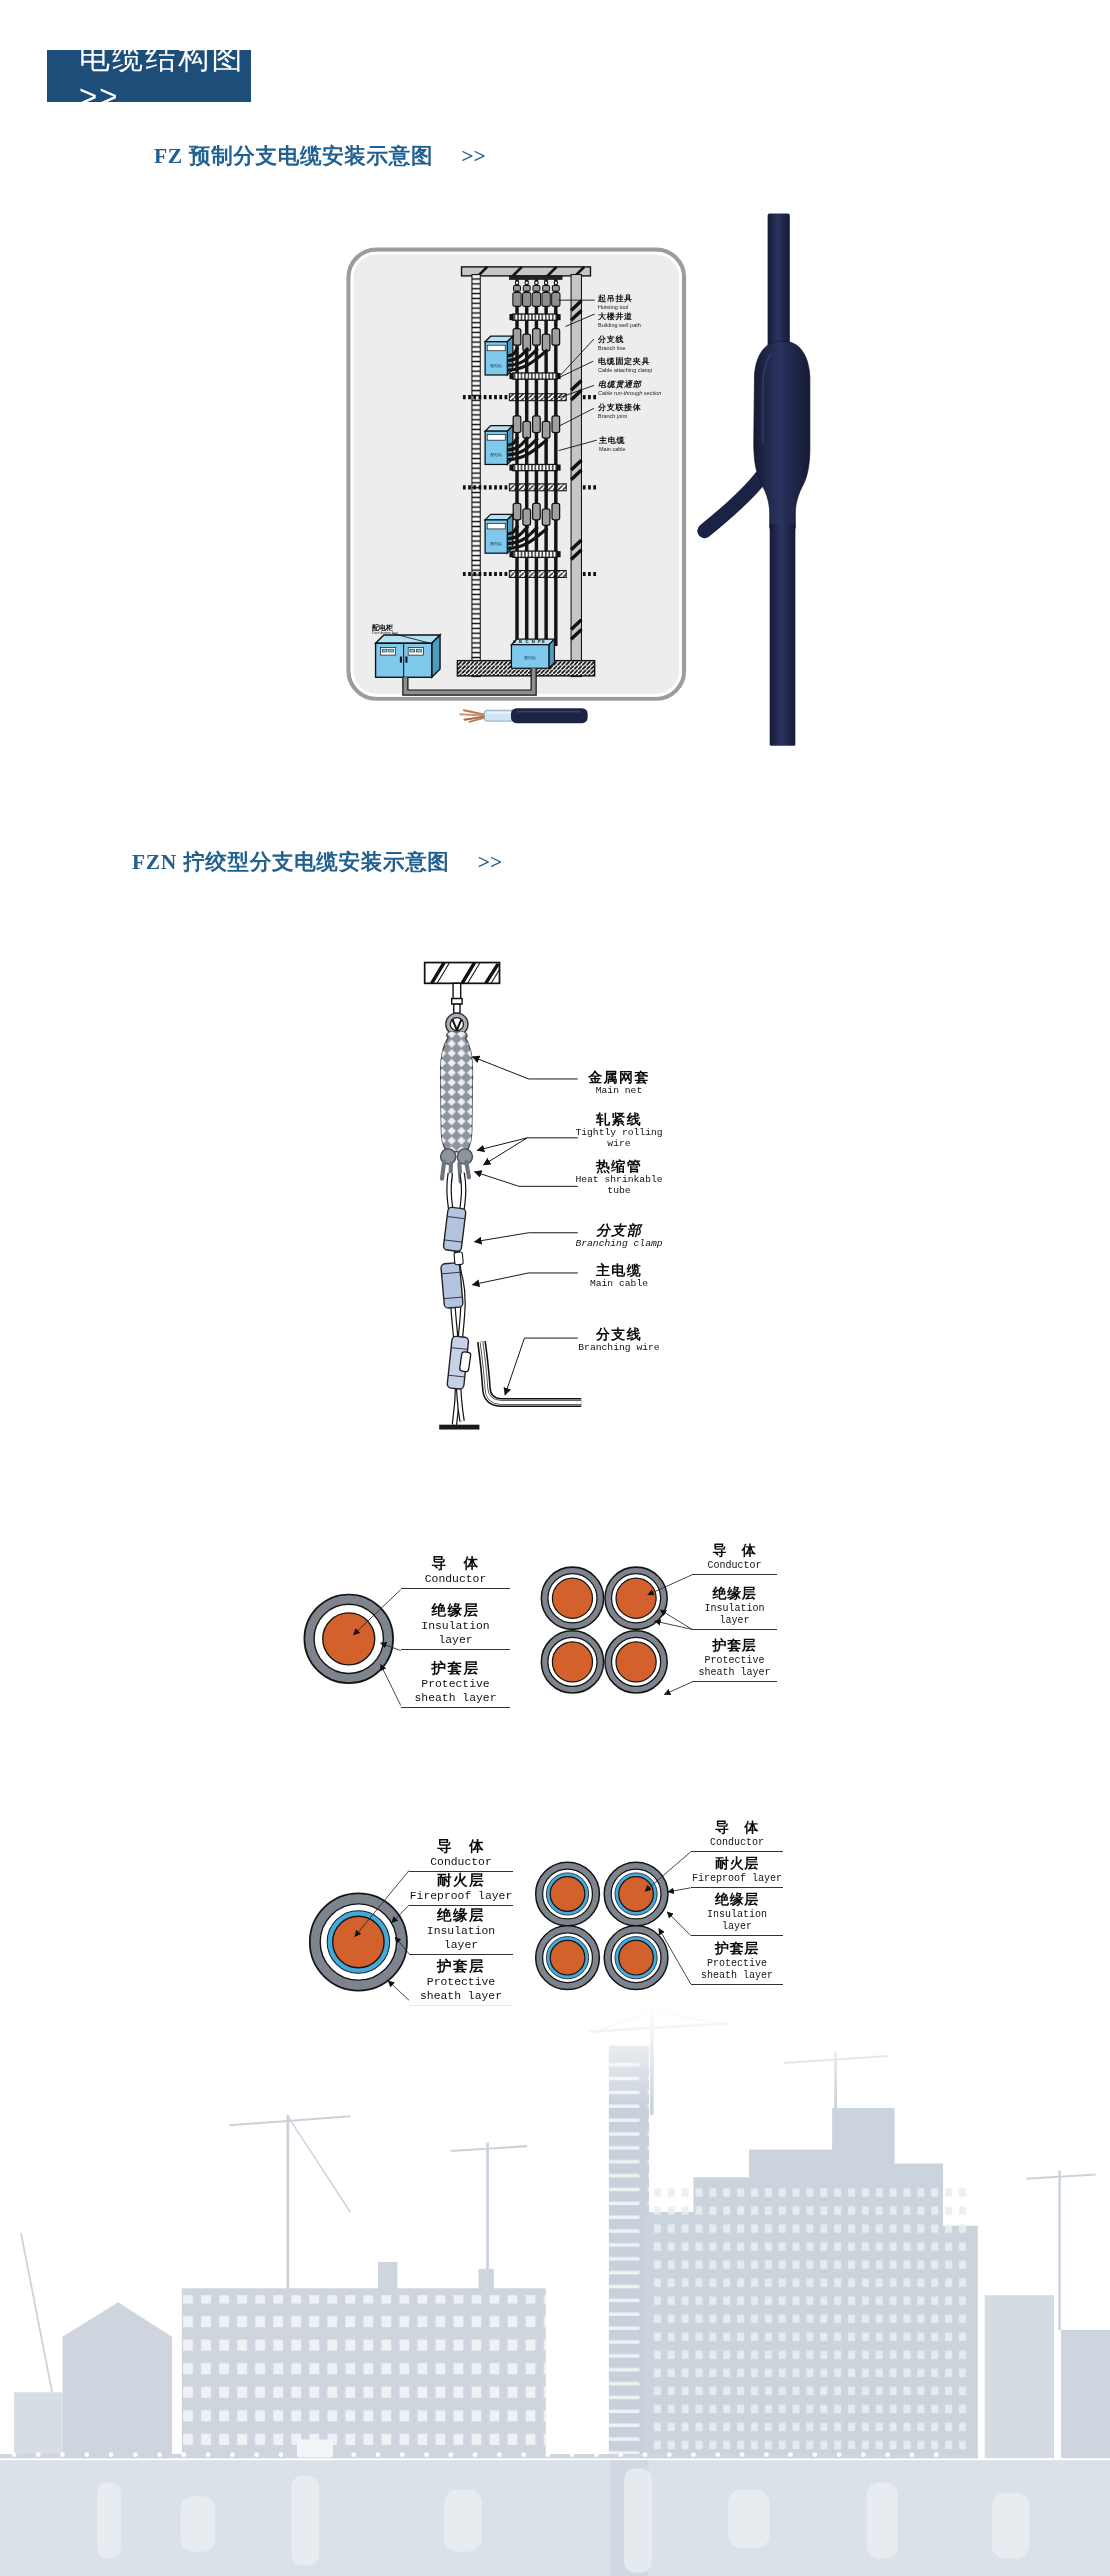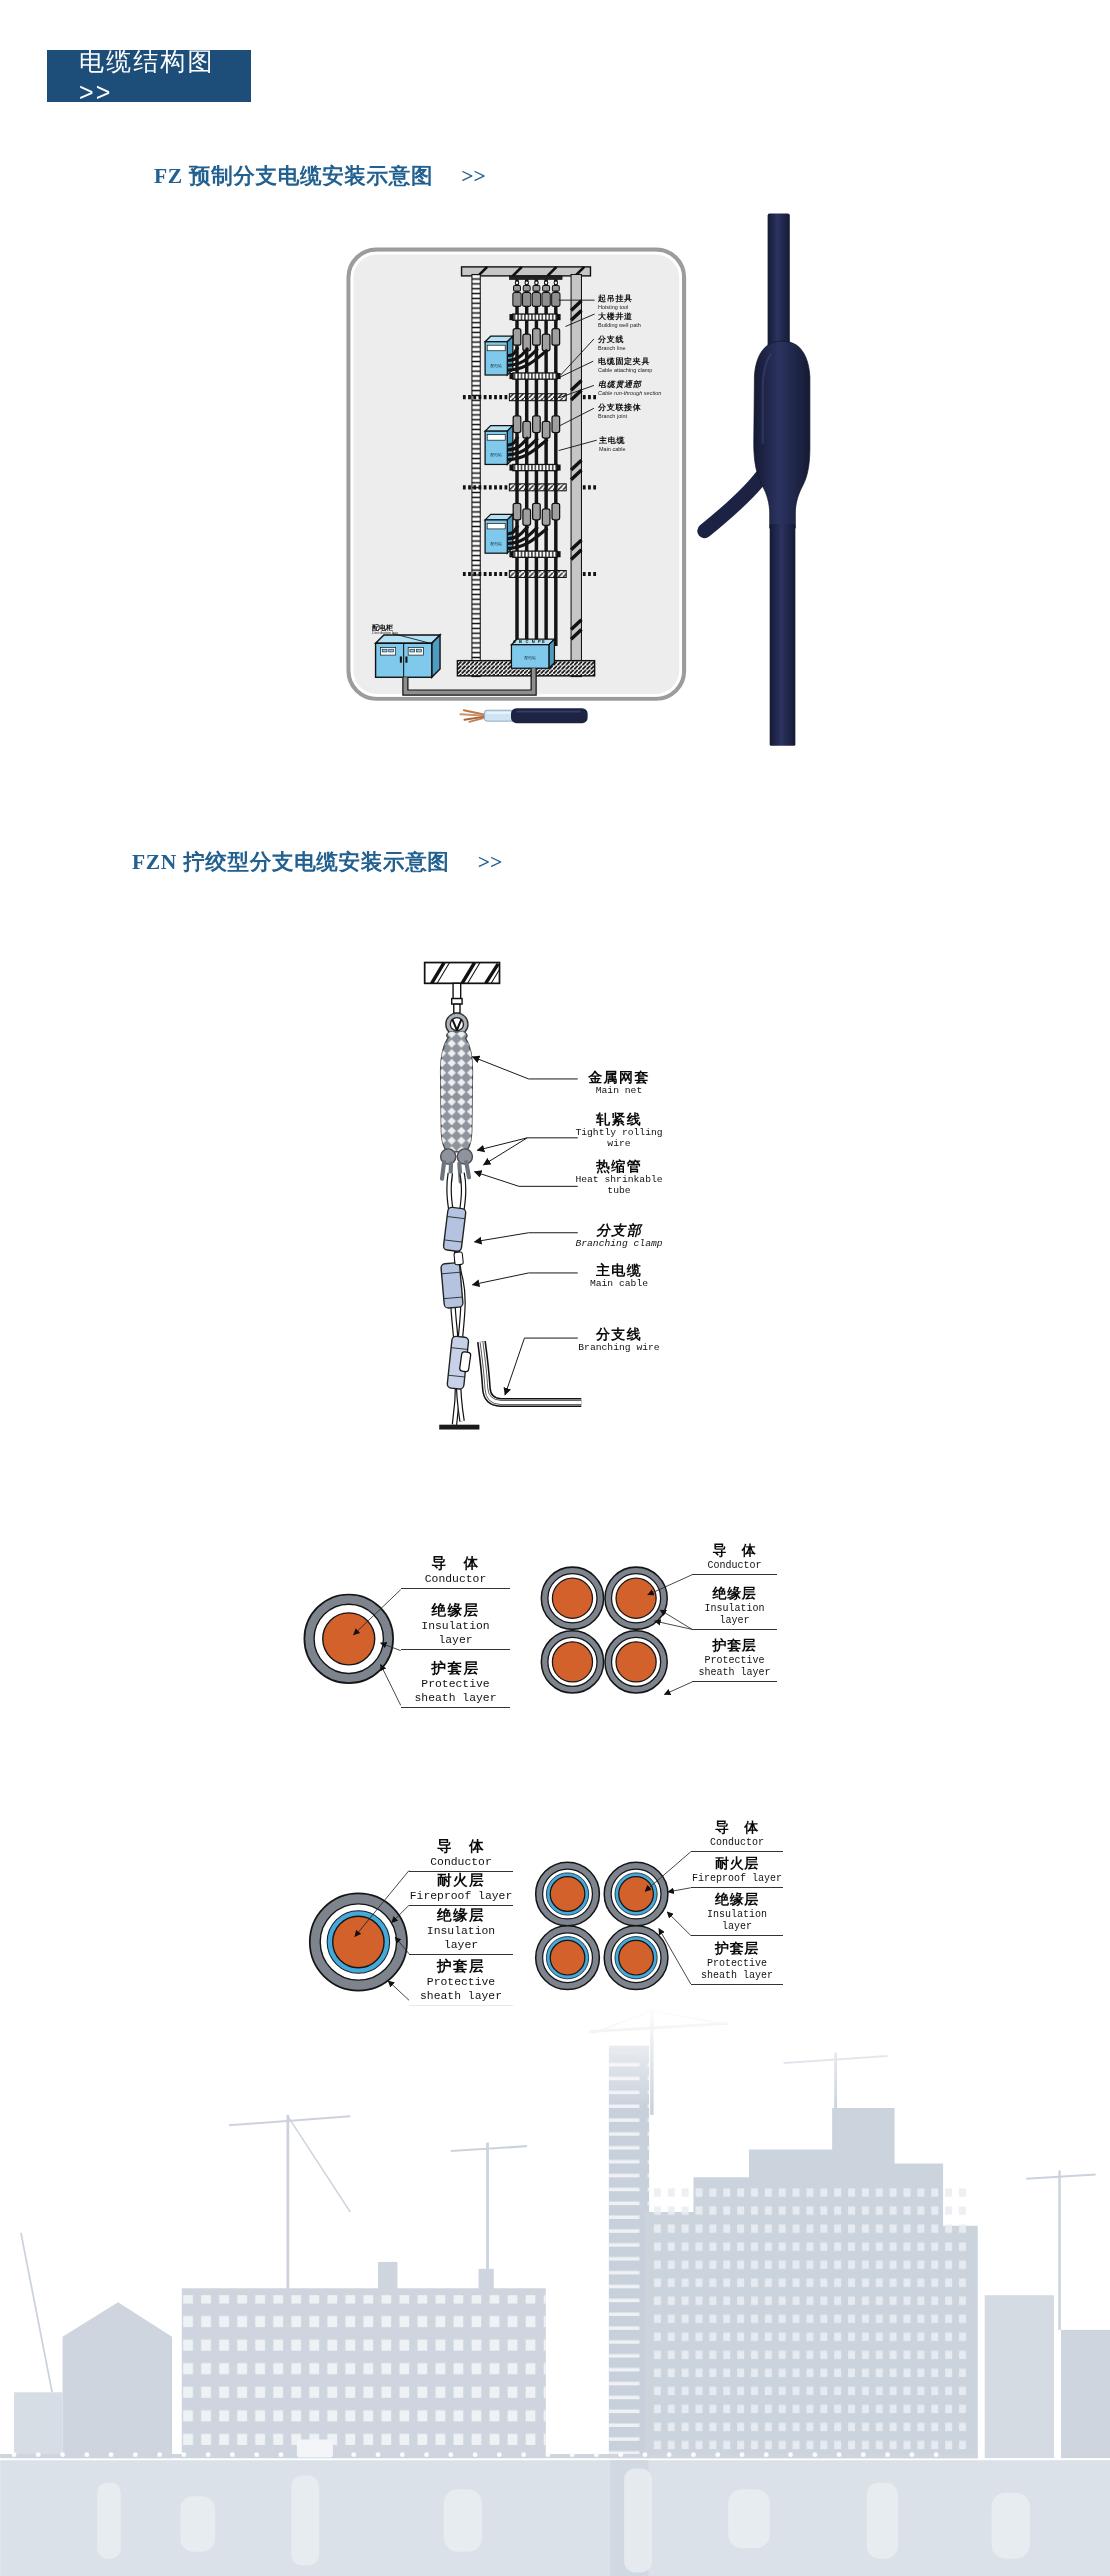--- a/index.html
+++ b/index.html
@@ -2,21 +2,21 @@
 <html style="font-size:11px"><head>
 <meta charset="utf-8">
 <style>
   html,body{margin:0;padding:0;background:#fff;}
   .page{position:relative;width:1111px;height:2576px;background:#fff;overflow:hidden;
         font-family:"Liberation Sans",sans-serif;color:#111;}
   .abs{position:absolute;}
   
   .badge{position:absolute;left:47px;top:50px;width:204px;height:52px;background:#1d4e7a;
          display:flex;align-items:center;padding-left:32px;box-sizing:border-box;}
-  .badge span{color:#fff;font-size:25px;letter-spacing:2.1px;}
+  .badge span{color:#fff;font-size:31px;letter-spacing:2.1px;}
   
   .heading{position:absolute;margin:0;color:#226090;font-family:"Liberation Serif",serif;
            font-weight:700;font-size:21.5px;white-space:nowrap;letter-spacing:0.7px;}
   .heading .arrows{margin-left:22px;letter-spacing:0;}
   
   .d1lbl{position:absolute;white-space:nowrap;line-height:1.1;}
   .d1lbl .zh{font-size:8px;font-weight:700;color:#0a0a0a;letter-spacing:0.7px;}
   .d1lbl .en{font-size:5.5px;color:#222;}
   .cablbl{position:absolute;white-space:nowrap;line-height:1.05;}
   .cablbl .zh{font-size:7px;font-weight:700;color:#0a0a0a;}
@@ -38,21 +38,21 @@
 </style>
 </head>
 <body>
 
 <div class="page">
 
   <div class="badge">
     <span>电缆结构图 &gt;&gt;</span>
   </div>
 
-  <h2 class="heading" style="left:154px;top:161px;text-align:right;">
+  <h2 class="heading" style="left:154px;top:141px;text-align:right;">
     <span>FZ 预制分支电缆安装示意图</span>
     <span class="arrows">&gt;&gt;</span>
   </h2>
 
   <svg class="abs" style="left:345px;top:244px;" width="344" height="461" viewBox="498 352 496 665">
     <defs>
       <pattern id="rungs" width="10" height="7" patternUnits="userSpaceOnUse">
         <rect width="10" height="7" fill="#fff"></rect>
           <line x1="0" y1="3.5" x2="10" y2="3.5" stroke="#111" stroke-width="2.2"></line>
       </pattern>

